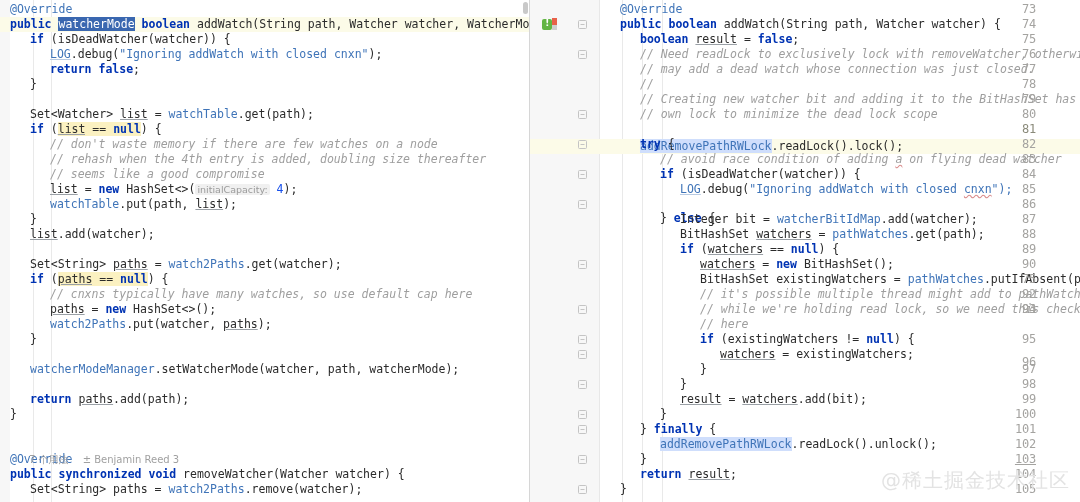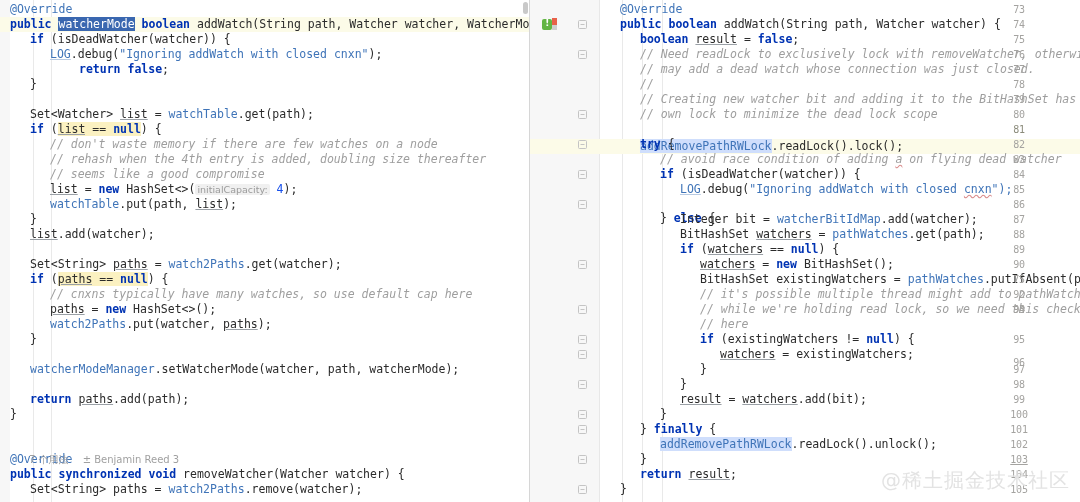--- a/index.html
+++ b/index.html
@@ -21,22 +21,22 @@
   .gutter {
     position: absolute; top: 0; left: 0; height: 502px;
     background: #f7f7f7;
   }
   .gutter-left  { width: 10px; }
   .gutter-right { width: 70px; border-right: 1px solid #e8e8e8; }
 
   .lineno {
     position: absolute; right: 44px;
     font-family: "DejaVu Sans Mono", monospace;
-    font-size: 10px; line-height: 15px; height: 15px;
-    color: #a4a3a0; text-align: center; width: 34px;
+    font-size: 12px; line-height: 15px; height: 15px;
+    color: #a4a3a0; text-align: right; width: 34px;
     letter-spacing: -0.2px;
   }
 
   .fold {
     position: absolute; left: 47px; width: 11px; height: 15px;
     line-height: 15px; text-align: center;
     color: #b9b9b9; font-size: 9px;
     font-family: "DejaVu Sans", sans-serif;
   }
   .fold svg { display: block; margin: 3px auto 0; }
@@ -127,21 +127,21 @@
 
   <div class="pane pane-left">
     <div class="gutter gutter-left"></div>
     <div class="vguide" style="left:33px"></div>
     <div class="vguide" style="left:51px"></div>
     <div class="code" id="left-code">
         <div class="row" style="top: 2px;"><span class="txt" style="padding-left: 10px;"><span class="ann">@Override</span></span></div>
         <div class="row hl" style="top: 17px;"><span class="txt" style="padding-left: 10px;"><span class="kw">public </span><span class="sel">watcherMode</span><span> </span><span class="kw">boolean</span><span> addWatch(String path, Watcher watcher, WatcherMode watcherMode) {</span></span></div>
         <div class="row" style="top: 32px;"><span class="txt" style="padding-left: 30px;"><span class="kw">if</span><span> (isDeadWatcher(watcher)) {</span></span></div>
         <div class="row" style="top: 47px;"><span class="txt" style="padding-left: 50px;"><span class="fldu">LOG</span><span>.debug(</span><span class="str">"Ignoring addWatch with closed cnxn"</span><span>);</span></span></div>
-        <div class="row" style="top: 62px;"><span class="txt" style="padding-left: 50px; margin-left: 29px;"><span class="kw">return false</span><span>;</span></span></div>
+        <div class="row" style="top: 62px;"><span class="txt" style="padding-left: 50px;"><span class="kw">return false</span><span>;</span></span></div>
         <div class="row" style="top: 77px;"><span class="txt" style="padding-left: 30px;"><span>}</span></span></div>
         <div class="row" style="top: 92px;"><span class="txt" style="padding-left: 10px;">&nbsp;</span></div>
         <div class="row" style="top: 107px;"><span class="txt" style="padding-left: 30px;"><span>Set&lt;Watcher&gt; </span><span class="loc">list</span><span> = </span><span class="fld">watchTable</span><span>.get(path);</span></span></div>
         <div class="row" style="top: 122px;"><span class="txt" style="padding-left: 30px;"><span class="kw">if</span><span> (</span><span class="loc match">list</span><span class="match"> == </span><span class="kw match">null</span><span>) {</span></span></div>
         <div class="row" style="top: 137px;"><span class="txt" style="padding-left: 50px;"><span class="cmt">// don't waste memory if there are few watches on a node</span></span></div>
         <div class="row" style="top: 152px;"><span class="txt" style="padding-left: 50px;"><span class="cmt">// rehash when the 4th entry is added, doubling size thereafter</span></span></div>
         <div class="row" style="top: 167px;"><span class="txt" style="padding-left: 50px;"><span class="cmt">// seems like a good compromise</span></span></div>
         <div class="row" style="top: 182px;"><span class="txt" style="padding-left: 50px;"><span class="loc">list</span><span> = </span><span class="kw">new</span><span> HashSet&lt;&gt;(</span><span class="hint">initialCapacity:</span><span> </span><span class="num">4</span><span>);</span></span></div>
         <div class="row" style="top: 197px;"><span class="txt" style="padding-left: 50px;"><span class="fld">watchTable</span><span>.put(path, </span><span class="loc">list</span><span>);</span></span></div>
         <div class="row" style="top: 212px;"><span class="txt" style="padding-left: 30px;"><span>}</span></span></div>

